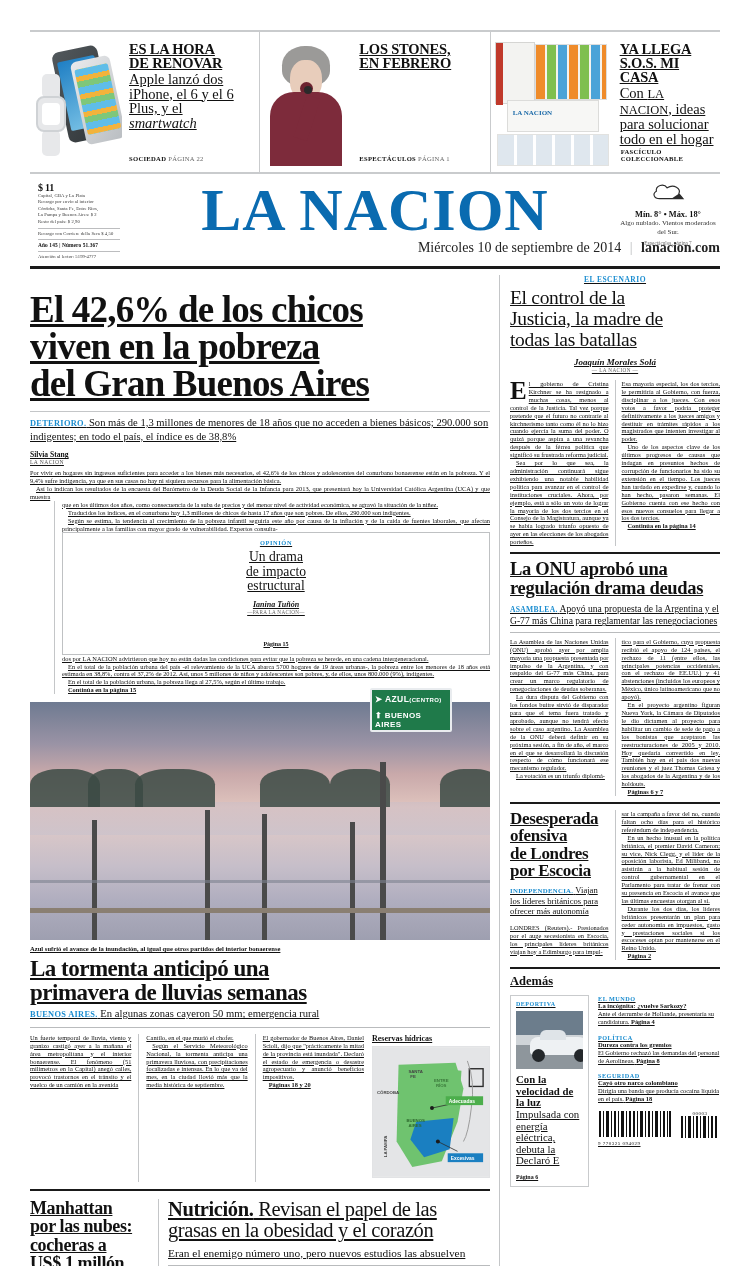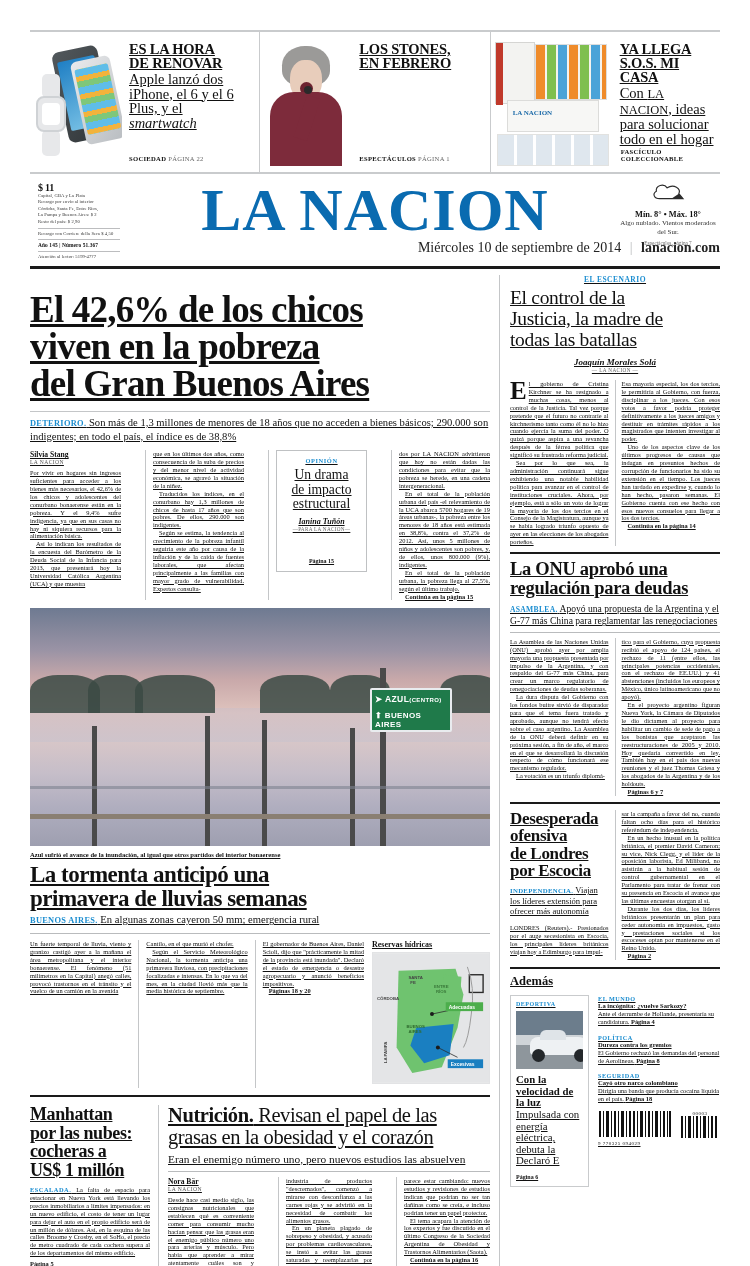--- a/index.html
+++ b/index.html
@@ -113,21 +113,21 @@
   .body-grid { display: flex; margin-top: 6px; }
   .left-col { width: 470px; padding-right: 9px; }
   .right-col { width: 221px; padding-left: 10px; border-left: 1px solid #c4c6c8; }
 
   .headline-1 {
     font-size: 37px; line-height: 37px; font-weight: bold; letter-spacing: -0.8px;
     margin-top: 16px;
   }
   .lead-rule { border-top: 1px solid #c4c6c8; margin: 9px 0 5px; }
 
-  .three-col { display: flex; margin-top: 7px; }
+  .three-col { display: flex; margin-top: 7px; flex-direction: column; }
   .three-col > div { flex: 1; }
   .three-col > div + div { padding-left: 7px; margin-left: 24px; border-left: 1px solid #c4c6c8; }
 
   .opinion-box { border: 1px solid #bfc1c3; padding: 6px 5px 7px; text-align: center; }
   .opinion-box .ob-k { color: #1b8dd0; font-weight: bold; font-size: 6.4px; letter-spacing: 0.6px; }
   .opinion-box .ob-t { font-size: 13.6px; line-height: 14.4px; margin-top: 4px; }
   .opinion-box .ob-a { font-size: 8px; font-weight: bold; font-style: italic; margin-top: 6px; }
   .opinion-box .ob-s { font-size: 5.2px; color: #666; letter-spacing: 0.3px; }
   .opinion-box .ob-p { font-size: 6px; font-weight: bold; margin-top: 26px; }
 
@@ -524,21 +524,21 @@
             <p style="font-weight:bold">Continúa en la página 14</p>
           </div>
         </div>
       </div>
 
       <div class="rule-thick" style="margin-top:6px"></div>
 
       <div style="margin-top:6px">
         <div class="headline-4">
           <div>La ONU aprobó una</div>
-          <div>regulación para deudas</div>
+          <div>regulación drama deudas</div>
         </div>
         <div class="lede" style="margin-top:5px;font-size:9.6px;line-height:11.4px">
           <span class="k" style="font-size:7.6px">ASAMBLEA.</span>
           <span>Apoyó una propuesta de la Argentina y el G-77 más China para reglamentar las renegociaciones</span>
         </div>
         <div class="rule-thin" style="margin-top:5px"></div>
         <div class="two-col-sm" style="margin-top:5px">
           <div>
             <div class="col-text">
               <p>La Asamblea de las Naciones Unidas (ONU) aprobó ayer por amplia mayoría una propuesta presentada por impulso de la Argentina, y con respaldo del G-77 más China, para crear un marco regulatorio de renegociaciones de deudas soberanas.</p>
@@ -562,21 +562,21 @@
         <div class="two-col-sm" style="margin-top:0">
           <div>
             <div class="headline-3">
               <div>Desesperada</div>
               <div>ofensiva</div>
               <div>de Londres</div>
               <div>por Escocia</div>
             </div>
             <div class="lede" style="margin-top:5px;font-size:8.6px;line-height:10px">
               <span class="k" style="font-size:6.8px">INDEPENDENCIA.</span>
-              <span>Viajan los líderes extensión para ofrecer más autonomía</span>
+              <span>Viajan los líderes británicos para ofrecer más autonomía</span>
             </div>
             <div class="col-text" style="margin-top:8px">
               <p>LONDRES (Reuters).- Presionados por el auge secesionista en Escocia, los principales líderes británicos viajan hoy a Edimburgo para impul-</p>
             </div>
           </div>
           <div>
             <div class="col-text">
               <p>sar la campaña a favor del no, cuando faltan ocho días para el histórico referéndum de independencia.</p>
               <p>En un hecho inusual en la política británica, el premier David Cameron; su vice, Nick Clegg, y el líder de la oposición laborista, Ed Miliband, no asistirán a la habitual sesión de control gubernamental en el Parlamento para tratar de frenar con su presencia en Escocia el avance que las últimas encuestas otorgan al sí.</p>
               <p>Durante los dos días, los líderes británicos presentarán un plan para ceder autonomía en impuestos, gasto y prestaciones sociales si los escoceses optan por mantenerse en el Reino Unido.</p>

